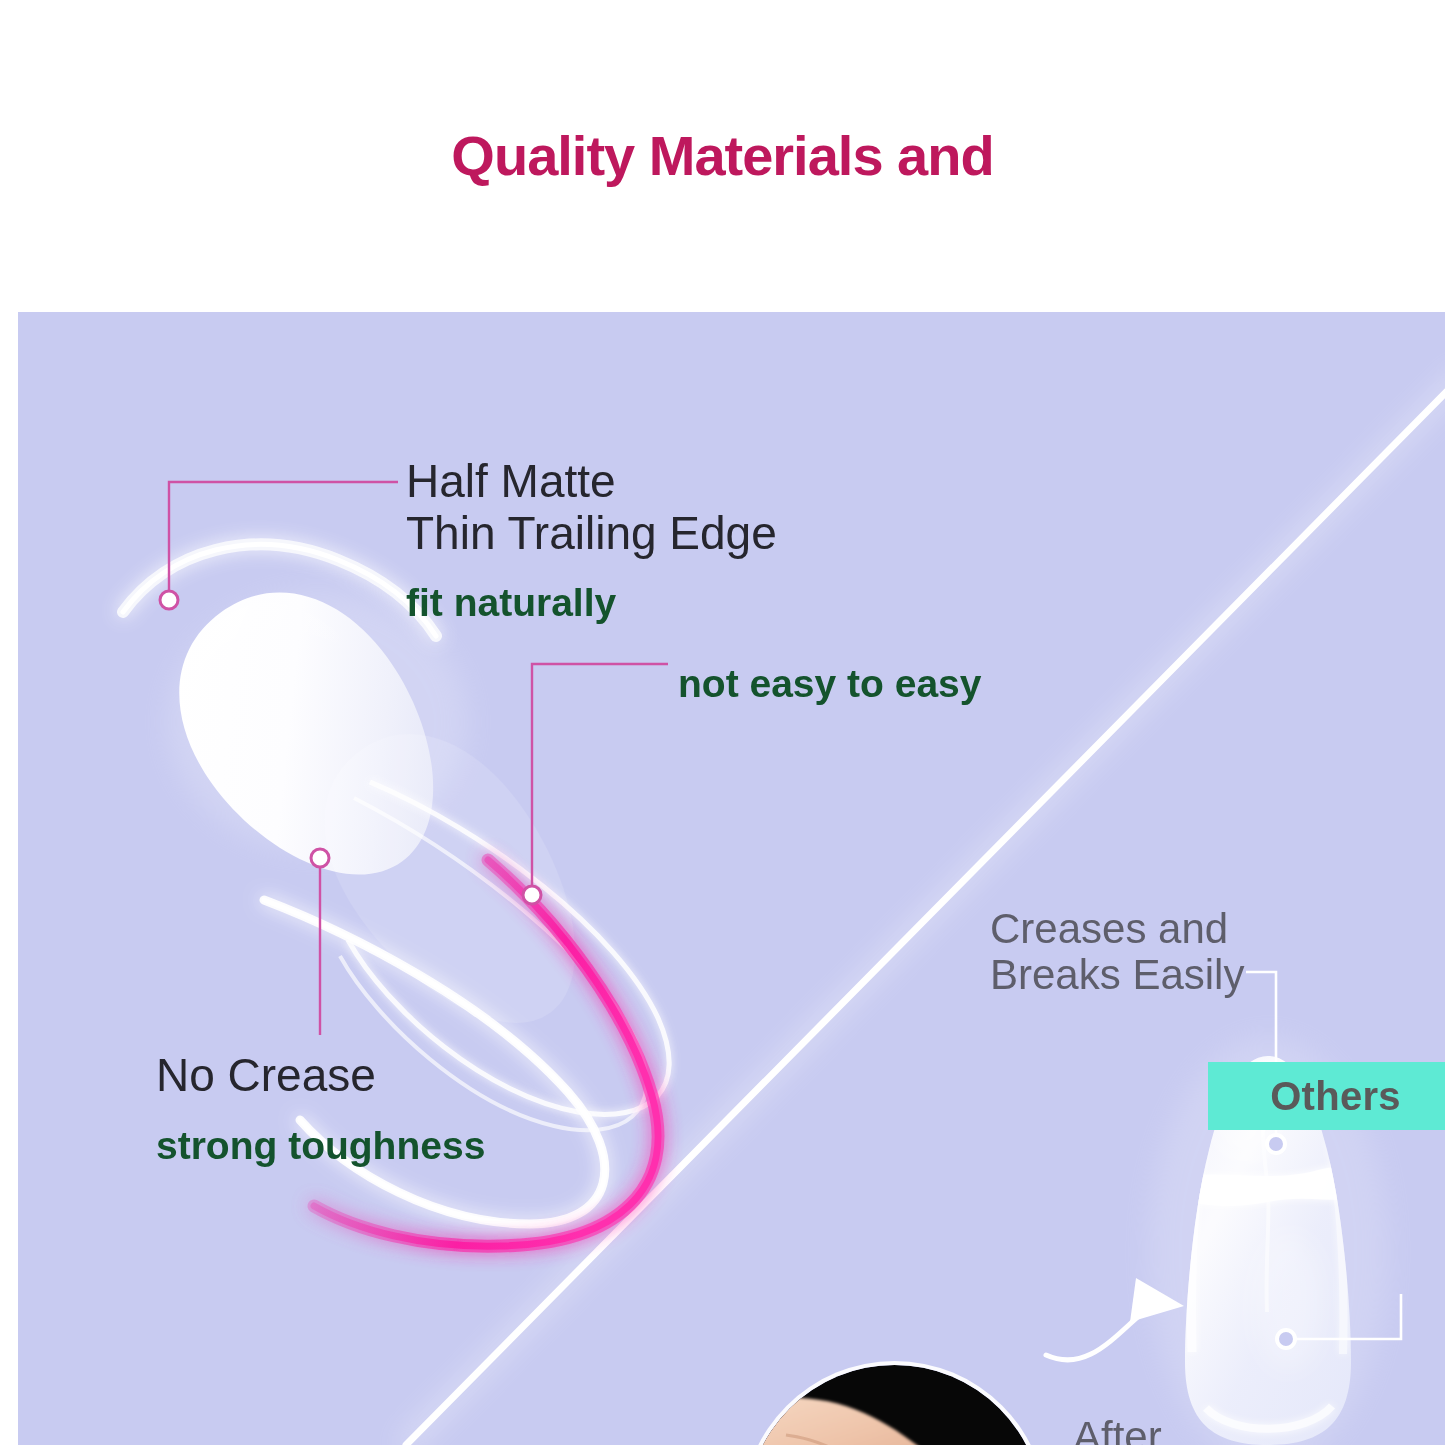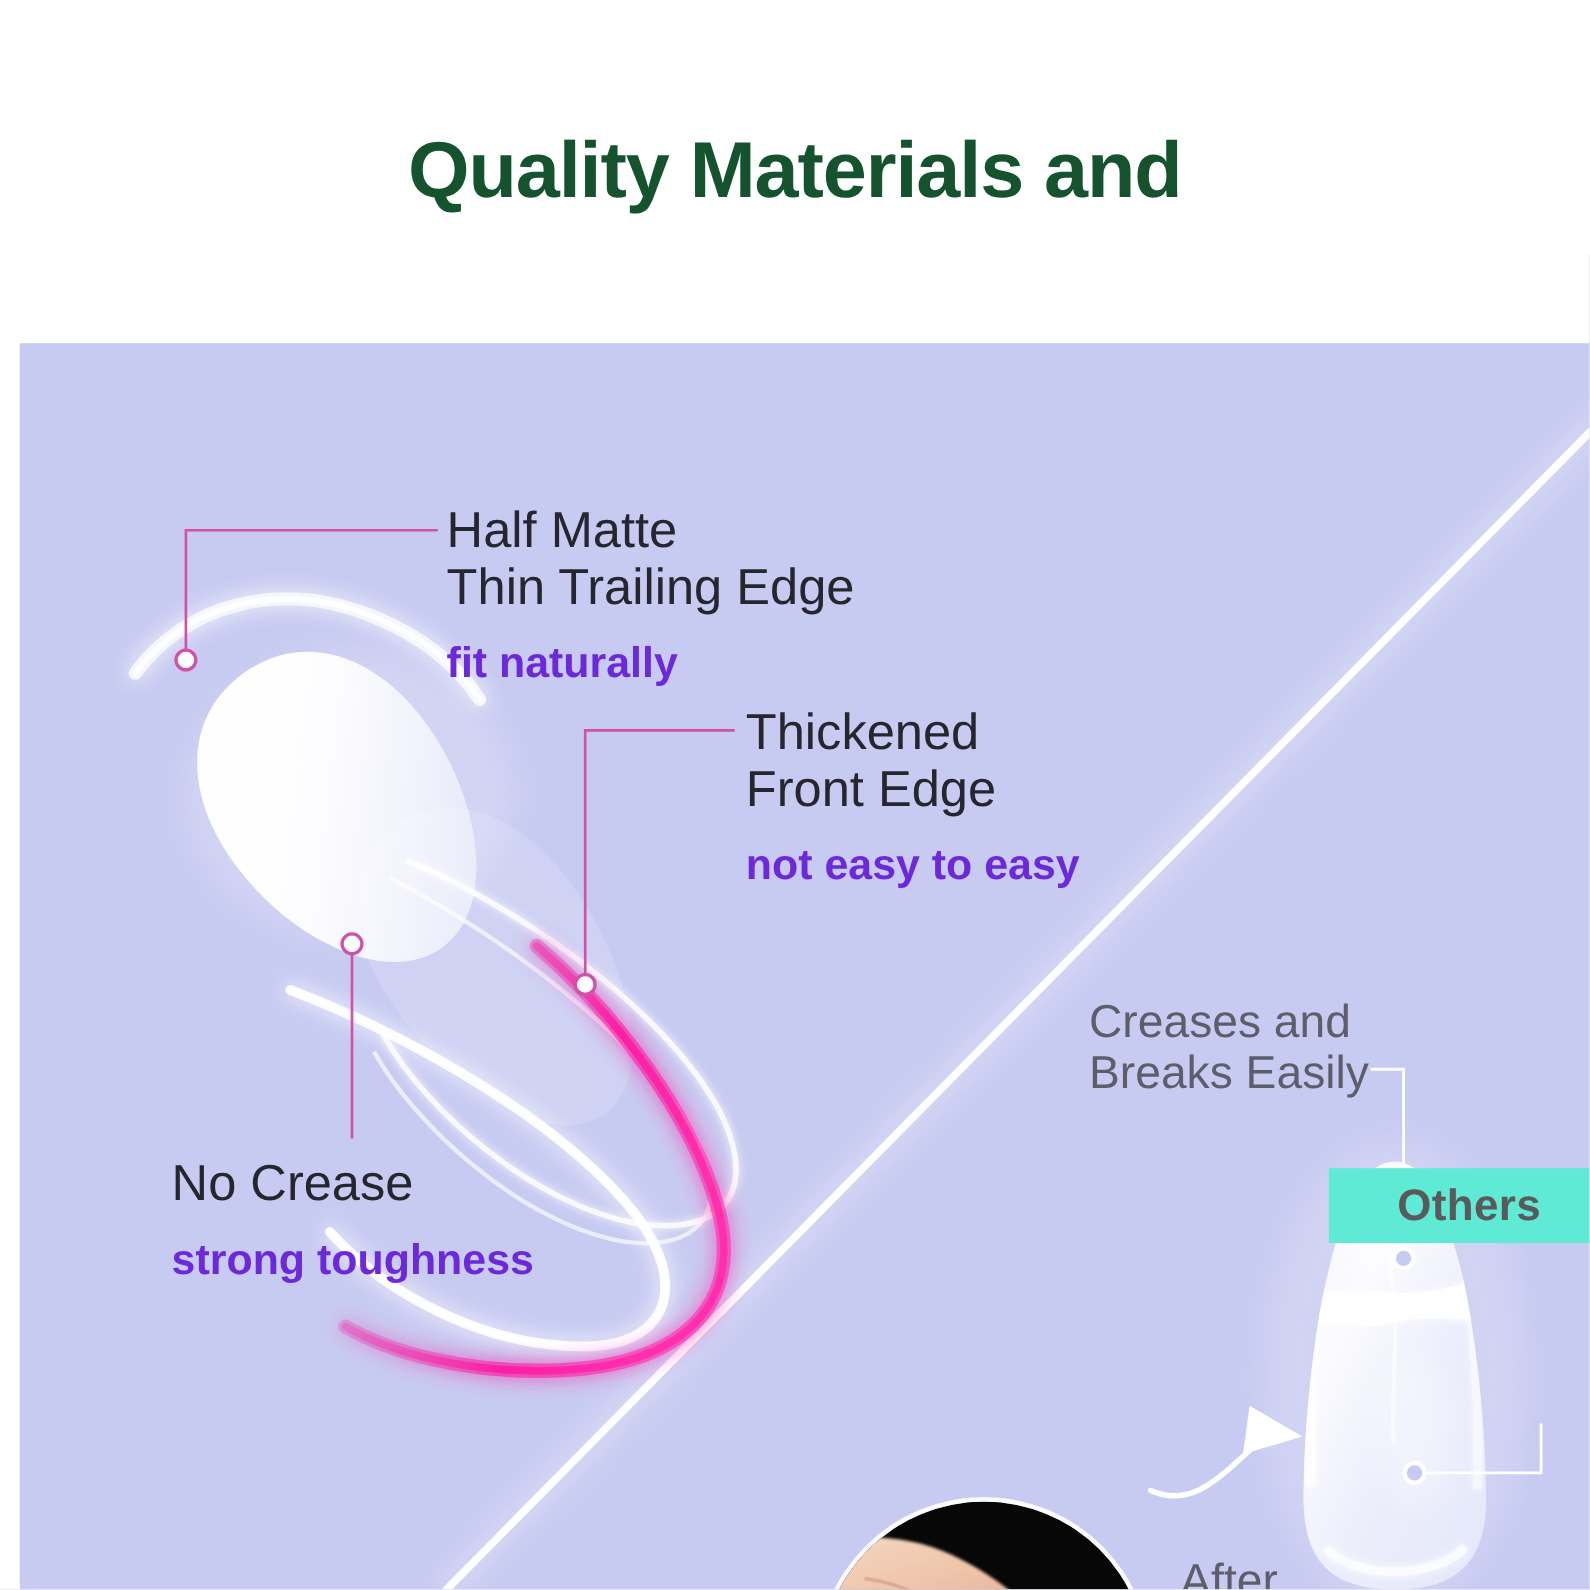--- a/index.html
+++ b/index.html
@@ -11,40 +11,40 @@
   }
   .page{position:relative;width:1445px;height:1445px;overflow:hidden;background:#ffffff;}
 
   
   .header{
     position:absolute;left:0;top:0;width:1445px;height:312px;
     background:#ffffff;
     display:flex;flex-direction:column;justify-content:center;align-items:center;
   }
   .title-line{
-    font-size:72px;font-weight:bold;color:#14532d;
+    font-size:56px;font-weight:bold;color:#be185d;
     letter-spacing:-1px;line-height:1.16;white-space:nowrap;
     text-align:center;
   }
 
   
   .panel{
     position:absolute;left:0;top:312px;width:1445px;height:1133px;
     background:#c8cbf1;overflow:hidden;margin-left:18px;
   }
   .panel-svg{position:absolute;left:0;top:0;width:1445px;height:1133px;}
 
   
   .callout{position:absolute;}
   .co-title{
     font-size:46px;color:#26262e;line-height:1.12;font-weight:400;
     white-space:pre-line;
   }
   .co-sub{
-    font-size:39px;color:#6d28d9;font-weight:bold;margin-top:22px;
+    font-size:39px;color:#14532d;font-weight:bold;margin-top:22px;
     white-space:nowrap;
   }
 
   #callout-trailing-edge{left:388px;top:144px;}
   #callout-front-edge{left:660px;top:328px;}
   #callout-no-crease{left:138px;top:738px;}
 
   .co-right-title{
     font-size:42px;color:#5e5e6b;line-height:1.10;font-weight:400;
     white-space:pre-line;
@@ -236,22 +236,20 @@
       </g>
     </svg>
 
     <div class="callout" id="callout-trailing-edge">
       <div class="co-title">Half Matte
 Thin Trailing Edge</div>
       <div class="co-sub">fit naturally</div>
     </div>
 
     <div class="callout" id="callout-front-edge">
-      <div class="co-title">Thickened
-Front Edge</div>
       <div class="co-sub">not easy to easy</div>
     </div>
 
     <div class="callout" id="callout-creases">
       <div class="co-right-title">Creases and
 Breaks Easily</div>
     </div>
 
     <div class="callout" id="callout-no-crease">
       <div class="co-title">No Crease</div>

